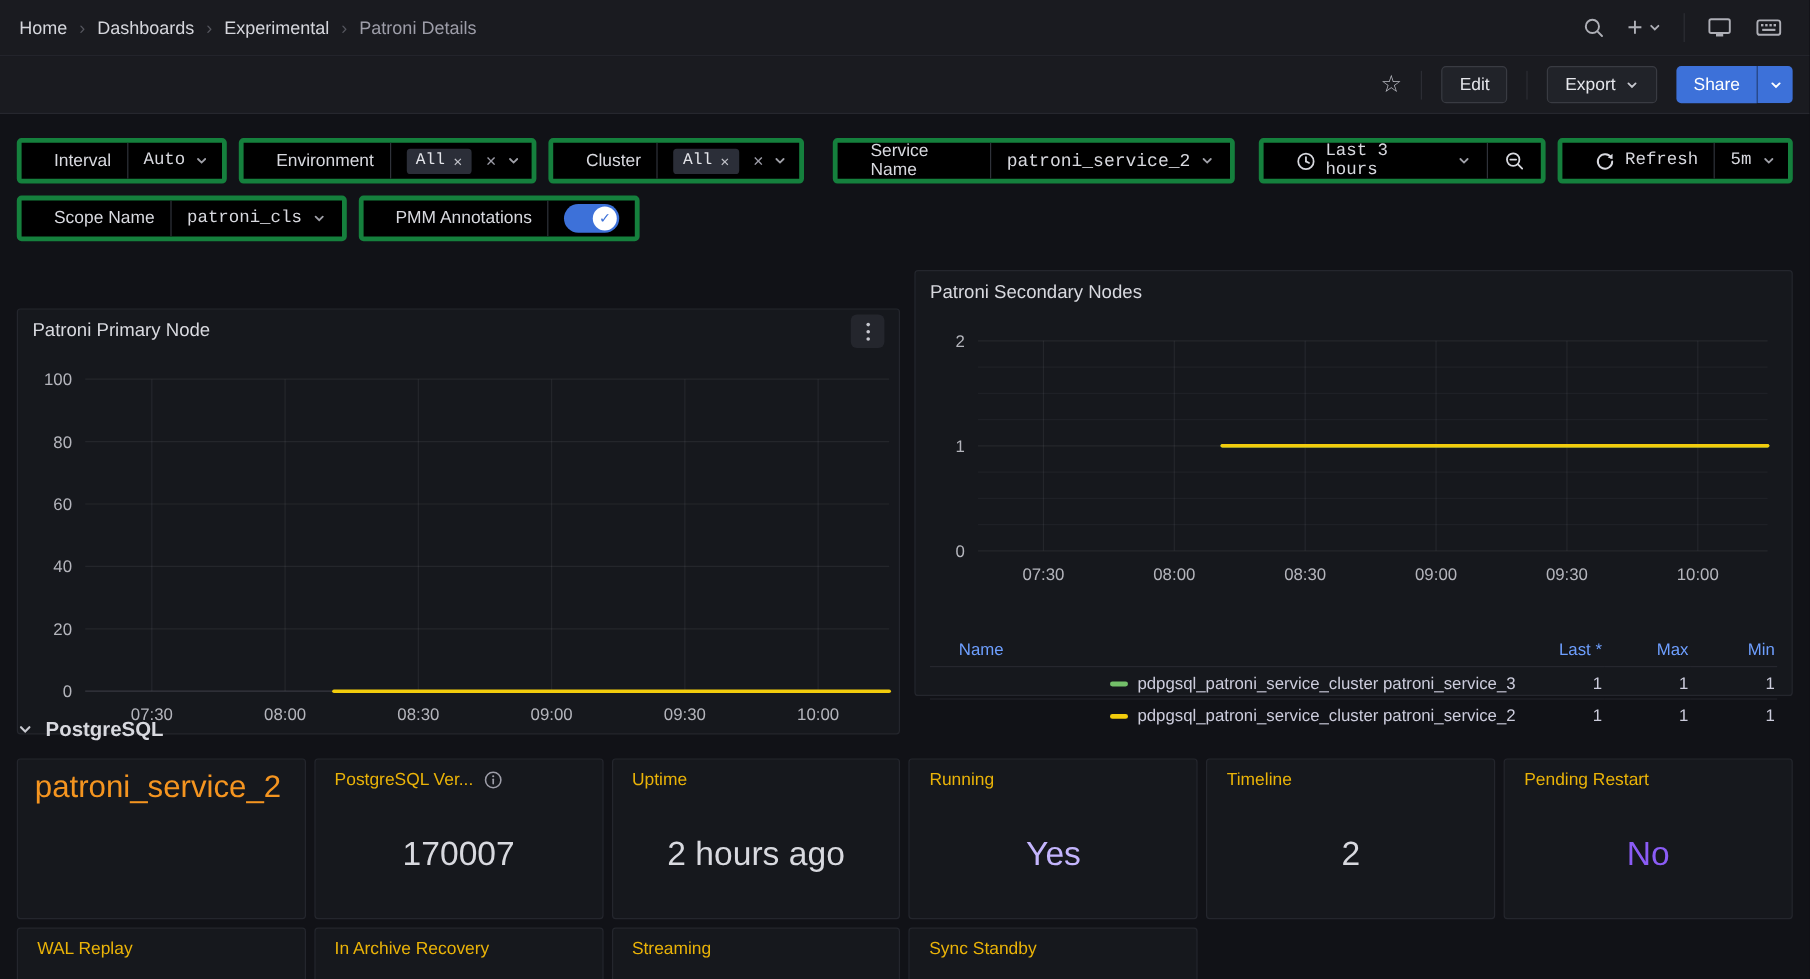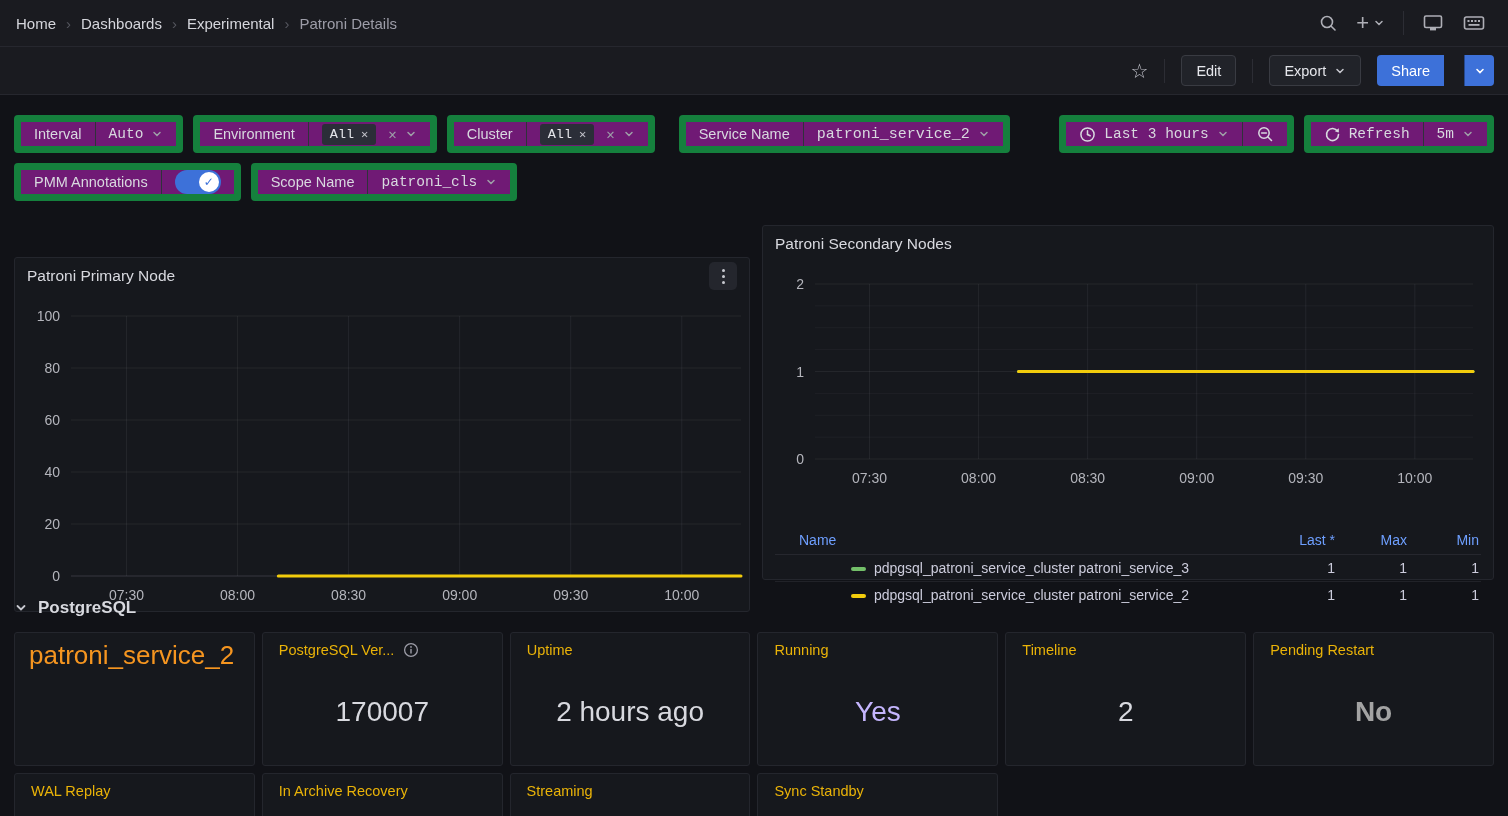--- a/index.html
+++ b/index.html
@@ -21,29 +21,29 @@
 
   
   .toolbar { position:absolute; top:47px; left:0; width:1508px; height:48px;
     background:#1a1b20; border-bottom:1px solid #26272e;
     display:flex; align-items:center; justify-content:flex-end; gap:16px; padding:0 14px; }
   .star { font-size:20px; color:#bdbec6; cursor:pointer; line-height:1; }
   .btn { height:31px; display:inline-flex; align-items:center; gap:8px; padding:0 14px;
     background:#212329; border:1px solid #393b42; border-radius:4px;
     color:#e6e7ec; font-size:14.5px; font-weight:500; cursor:pointer; }
   .btn-primary { background:#3d71d9; border:none; color:#fff; border-radius:4px 0 0 4px; }
-  .share-wrap { display:inline-flex;gap:20px; }
+  .share-wrap { display:inline-flex; }
   .share-caret { width:30px; height:31px; background:#3d71d9; border-left:1px solid rgba(0,0,0,.35);
     border-radius:0 4px 4px 0; display:flex; align-items:center; justify-content:center; cursor:pointer; }
 
   
   .frow { position:absolute; left:14px; right:14px; display:flex; gap:10px; height:38px; }
   .frow1 { top:115px; } .frow2 { top:163px; }
-  .fgroup { display:inline-flex; align-items:stretch; height:38px; background:#701a75;
-    border:7px solid #15803d; border-radius:4px; overflow:hidden; }
+  .fgroup { display:inline-flex; align-items:stretch; height:38px; background:#000000;
+    border:4px solid #15803d; border-radius:4px; overflow:hidden;padding-left:14px; }
   .seg { display:flex; align-items:center; gap:8px; padding:0 13px; font-size:14.5px; color:#d8d9df; }
   .seg + .seg { border-left:1px solid #2f323a; }
   .seg.lbl { font-weight:500; }
   .seg.ctl { cursor:pointer;font-family:Liberation Mono, monospace; }
   .chip { display:inline-flex; align-items:center; gap:7px; background:#2b2e38;
     border-radius:3px; padding:3px 8px; font-size:13.5px; color:#e3e4e9; cursor:pointer; }
   .chip .x { color:#c3c4cb; font-size:12px; }
   .clear-x { color:#9d9da8; font-size:14px; cursor:pointer; margin-left:4px; }
   .spacer { flex:1; }
   .toggle { width:46px; height:24px; border-radius:12px; background:#3d71d9; position:relative; cursor:pointer; }
@@ -61,21 +61,21 @@
 
   #panel-primary  { top:225px; left:14px;  width:736px; height:355px;margin-top:32px; }
   #panel-secondary{ top:225px; left:762px; width:732px; height:355px; }
 
   
   .legend { padding:0 12px; }
   .legend table { width:100%; border-collapse:collapse; font-size:14px;margin-top:38px; }
   .legend th { color:#6e9fff; font-weight:500; text-align:right; padding:4px 2px 6px; cursor:pointer; }
   .legend th.name { text-align:left; padding-left:24px; }
   .legend td { border-top:1px solid rgba(204,204,220,.09); padding:5px 2px; color:#ccccdc; text-align:right; }
-  .legend td.name { text-align:center; }
+  .legend td.name { text-align:right; }
   .legend .lrow { cursor:pointer; }
   .dash { display:inline-block; width:15px; height:4px; border-radius:2px; margin-right:8px; vertical-align:middle; }
   .legend col.c-val { width:72px; }
 
   
   .section-hd { position:absolute; top:593px; left:14px; display:flex; align-items:center;
     gap:10px; height:30px; cursor:pointer; }
   .section-hd .title { font-size:17px; font-weight:700; color:#d8d9df; }
 
   
@@ -245,37 +245,37 @@
       <span style="font-weight:500">5m</span>
       <svg class="chev" width="12" height="12" viewBox="0 0 12 12">
           <polyline points="3,4.5 6,7.5 9,4.5" fill="none" stroke="#9fa0a8" stroke-width="1.5" stroke-linecap="round"></polyline>
         </svg>
     </div>
   </div>
 </div>
 
 <div class="frow frow2">
   <div class="fgroup">
+    <div class="seg lbl">Scope Name</div>
+    <div class="seg ctl">
+      <span>patroni_cls</span>
+      <svg class="chev" width="12" height="12" viewBox="0 0 12 12">
+          <polyline points="3,4.5 6,7.5 9,4.5" fill="none" stroke="#9fa0a8" stroke-width="1.5" stroke-linecap="round"></polyline>
+        </svg>
+    </div>
+  </div>
+
+  <div class="fgroup">
     <div class="seg lbl">PMM Annotations</div>
     <div class="seg">
       <span class="toggle">
         <span class="knob">
             <span>✓</span>
           </span>
       </span>
-    </div>
-  </div>
-
-  <div class="fgroup">
-    <div class="seg lbl">Scope Name</div>
-    <div class="seg ctl">
-      <span>patroni_cls</span>
-      <svg class="chev" width="12" height="12" viewBox="0 0 12 12">
-          <polyline points="3,4.5 6,7.5 9,4.5" fill="none" stroke="#9fa0a8" stroke-width="1.5" stroke-linecap="round"></polyline>
-        </svg>
     </div>
   </div>
 </div>
 
 <div class="panel" id="panel-primary">
   <div class="panel-hd">
     <span class="panel-title">Patroni Primary Node</span>
     <span class="kebab">
         <i></i>
         <i></i>
@@ -412,21 +412,21 @@
   <div class="stat">
     <div class="stat-title">
         <span>Timeline</span>
       </div>
     <div class="stat-value" style="color: rgb(216, 217, 223);">2</div>
   </div>
   <div class="stat">
     <div class="stat-title">
         <span>Pending Restart</span>
       </div>
-    <div class="stat-value" style="color: #a3a3a3; font-weight: bold;">No</div>
+    <div class="stat-value" style="color: #8b5cf6;">No</div>
   </div>
 </div>
 
 <div class="bottom-row">
   <div class="stat">
     <div class="stat-title">
         <span>WAL Replay</span>
       </div>
   </div>
   <div class="stat">

